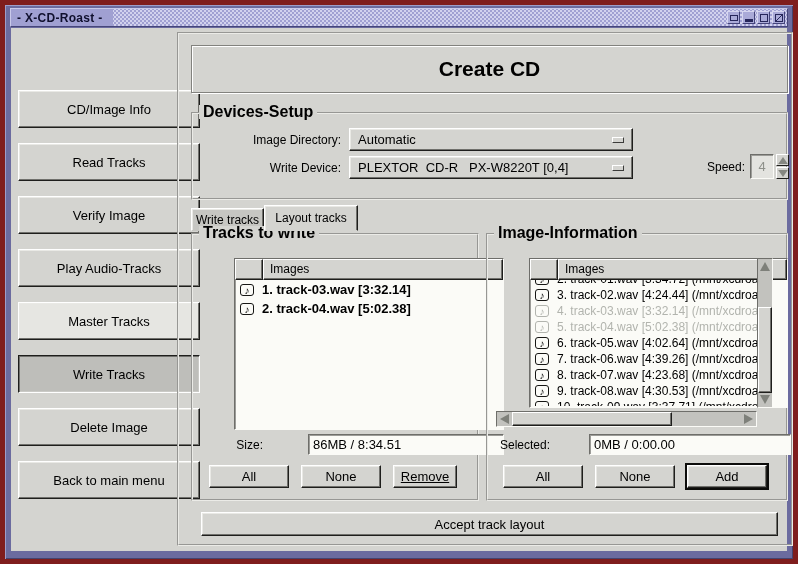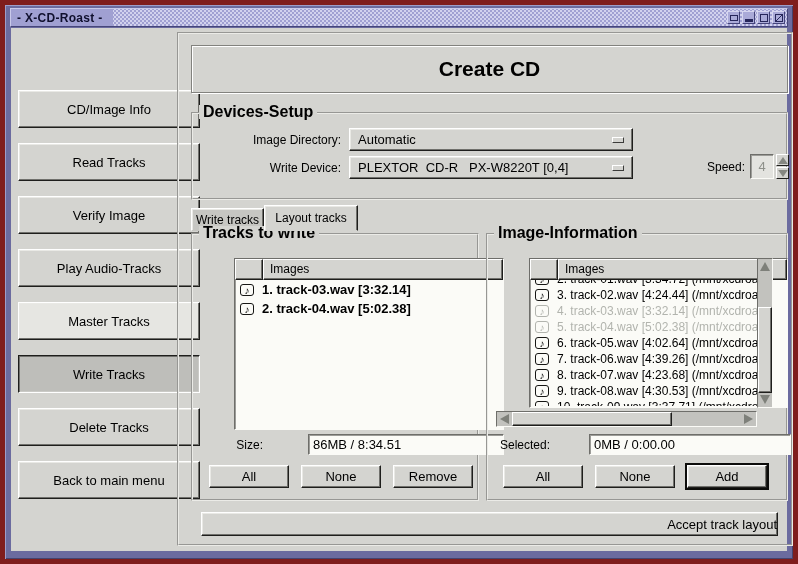--- a/index.html
+++ b/index.html
@@ -184,21 +184,21 @@
   </div>
 
   <div class="content">
 
     <button class="side-btn raised" style="top:62px">CD/Image Info</button>
     <button class="side-btn raised" style="top:115px">Read Tracks</button>
     <button class="side-btn raised" style="top:168px">Verify Image</button>
     <button class="side-btn raised" style="top:221px">Play Audio-Tracks</button>
     <button class="side-btn raised prelight" style="top:274px">Master Tracks</button>
     <button class="side-btn raised pressed" style="top:327px">Write Tracks</button>
-    <button class="side-btn raised" style="top:380px">Delete Tracks</button>
+    <button class="side-btn raised" style="top:380px">Delete Image</button>
     <button class="side-btn raised" style="top:433px">Back to main menu</button>
 
     <div class="main-frame"></div>
 
     <div class="create-cd etched">
       <span>Create CD</span>
     </div>
 
     <div class="gframe" style="left:180px; top:84px; width:597px; height:88px;">
       <span class="legend">Devices-Setup</span>
@@ -245,21 +245,21 @@
             <span class="rowtext">2. track-04.wav [5:02.38]</span>
           </div>
         </div>
       </div>
 
       <span class="lbl" style="left:8px; top:199px; width:62px;">Size:</span>
       <div class="entry sunken" style="left:82px; top:199px; width:196px;">86MB / 8:34.51</div>
 
       <button class="btn raised" style="left:16px; top:230px; width:80px;">All</button>
       <button class="btn raised" style="left:108px; top:230px; width:80px;">None</button>
-      <button class="btn raised" style="left:200px; top:230px; width:80px;">Remove</button>
+      <button class="btn raised" style="left:200px; top:230px; width:64px;text-decoration:underline;">Remove</button>
     </div>
 
     <div class="gframe" style="left:475px; top:205px; width:302px; height:268px;">
       <span class="legend">Image-Information</span>
 
       <div class="list sunken right-list" style="left:8px; top:23px; width:259px; height:150px;">
         <div class="list-header">
           <div class="hcell icon-col"></div>
           <div class="hcell">Images</div>
         </div>
@@ -315,16 +315,16 @@
       </div>
 
       <span class="lbl" style="left:0px; top:199px; width:62px;">Selected:</span>
       <div class="entry sunken" style="left:68px; top:199px; width:202px;">0MB / 0:00.00</div>
 
       <button class="btn raised" style="left:15px; top:230px; width:80px;">All</button>
       <button class="btn raised" style="left:107px; top:230px; width:80px;">None</button>
       <button class="btn raised default-btn" style="left:199px; top:230px; width:80px;">Add</button>
     </div>
 
-    <button class="btn raised accept" style="left:190px; top:484px; width:577px;text-align:right;">Accept track layout</button>
+    <button class="btn raised accept" style="left:190px; top:484px; width:577px;">Accept track layout</button>
 
   </div>
 </div>
 
 </body></html>

